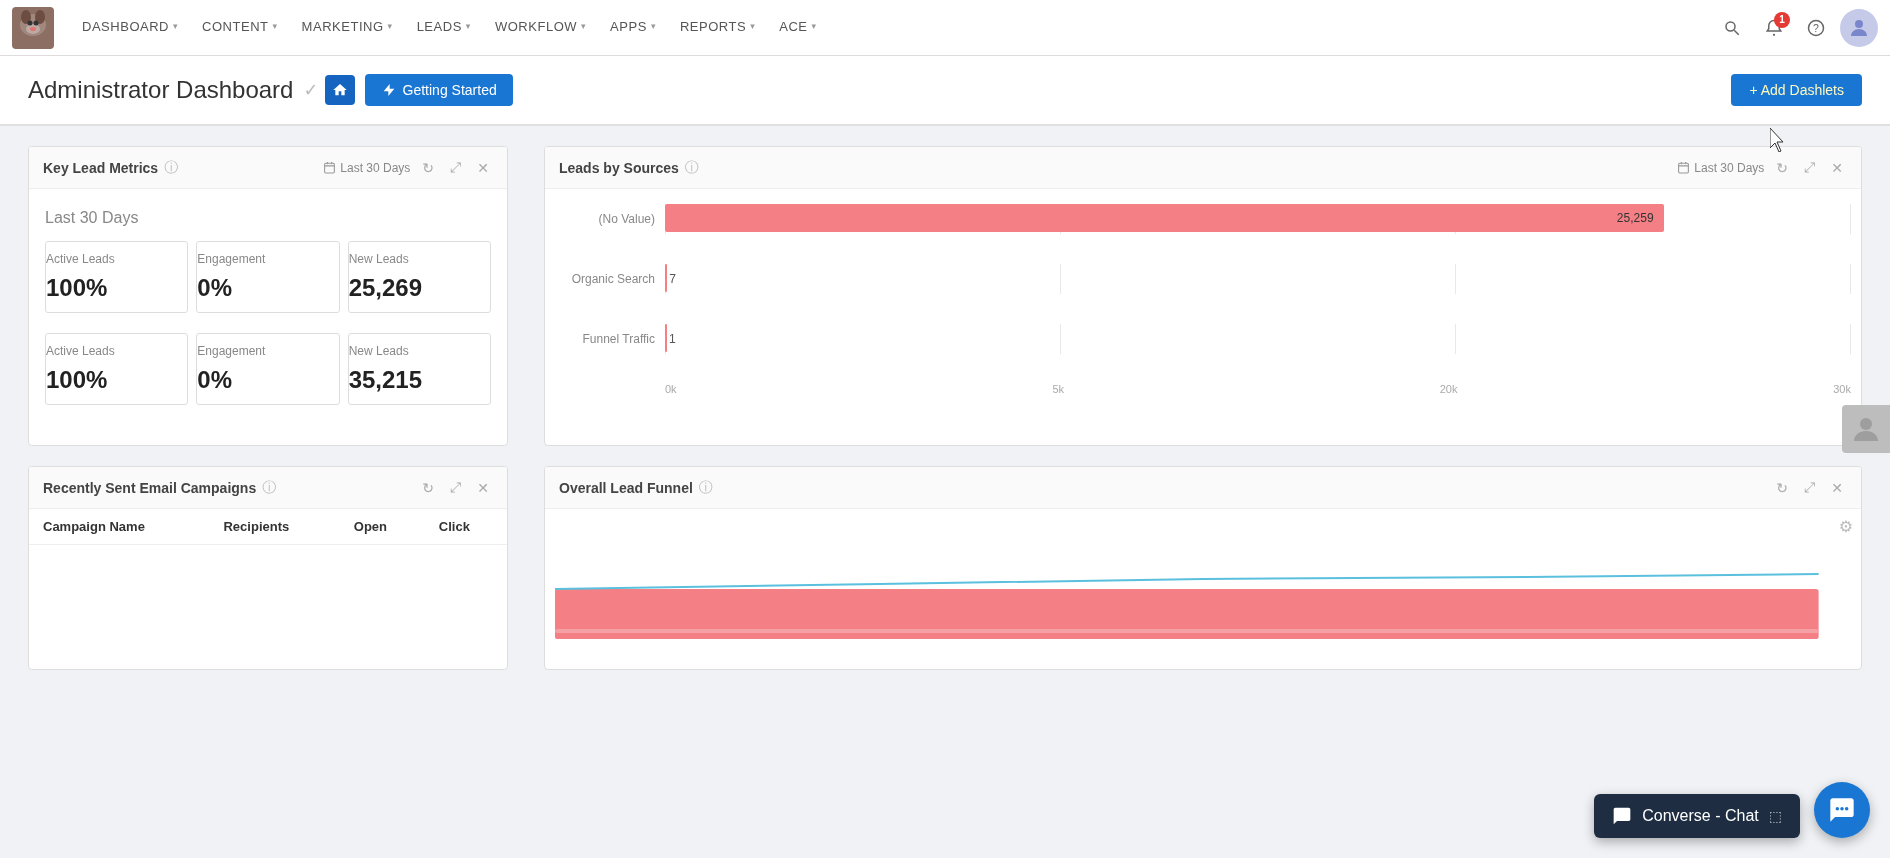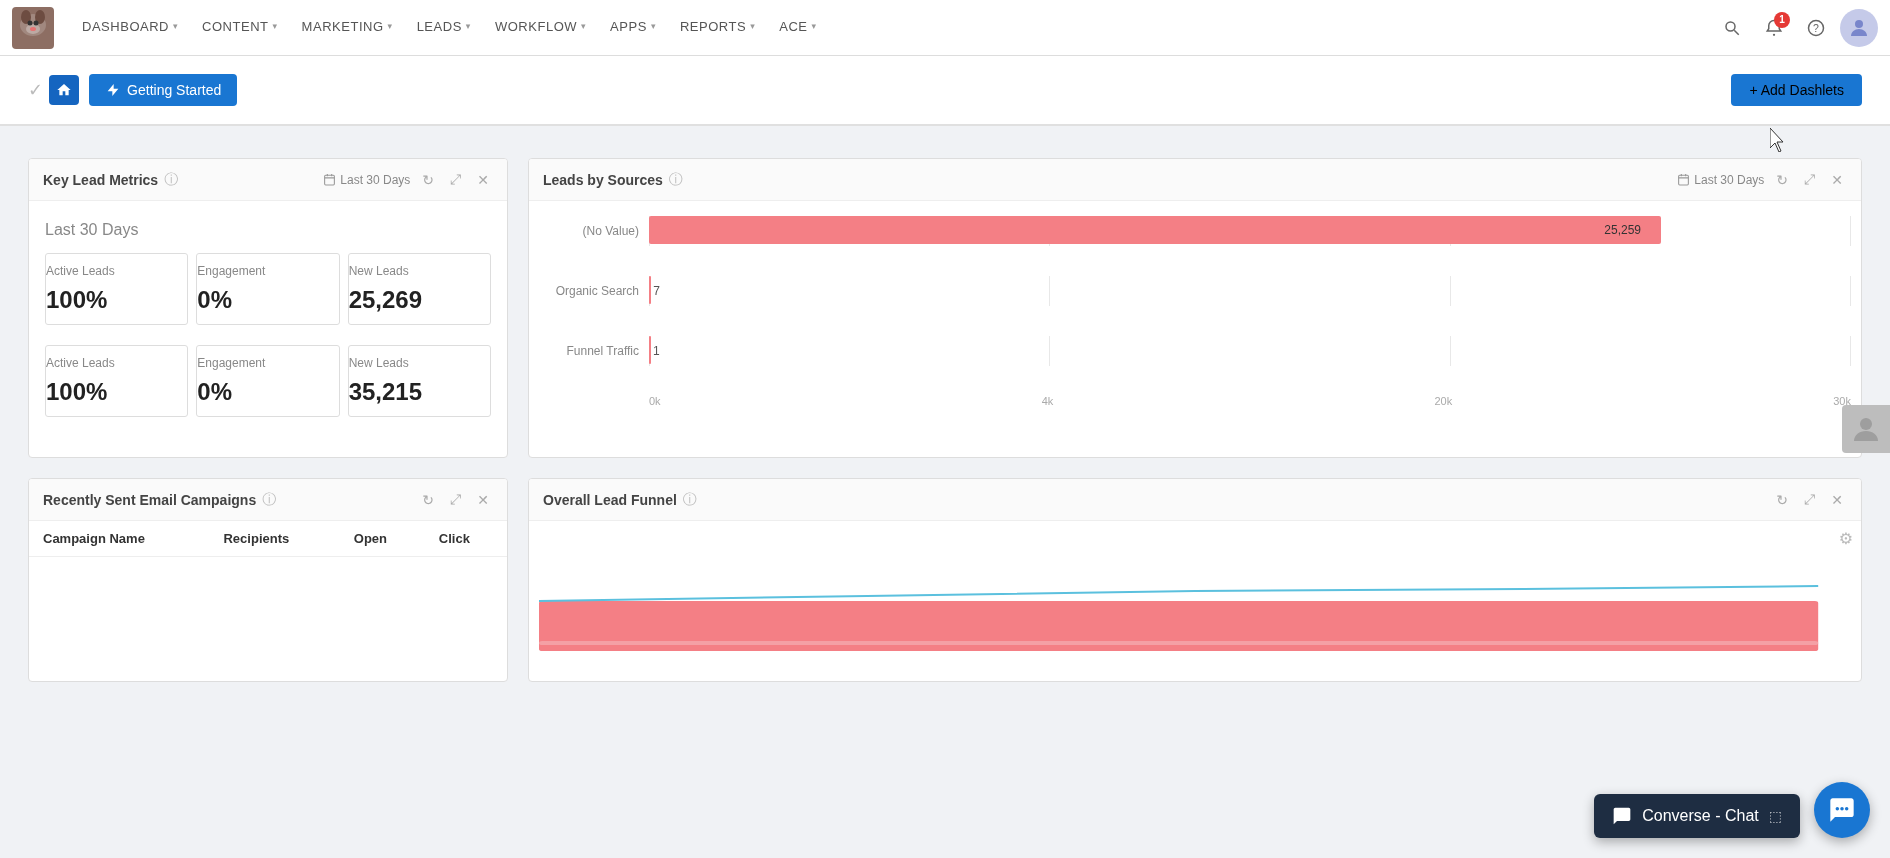--- a/index.html
+++ b/index.html
@@ -53,27 +53,27 @@
     .home-icon-btn {
       width: 30px; height: 30px; background: #1565c0; border-radius: 4px;
       display: flex; align-items: center; justify-content: center; cursor: pointer;
     }
     .home-icon-btn svg { width:16px; height:16px; fill:#fff; }
     .getting-started-btn {
       background: #1976d2; color: #fff; border: none; border-radius: 4px;
       padding: 8px 16px; font-size: 14px; cursor: pointer; display: flex; align-items: center; gap: 6px;
     }
     .add-dashlets-btn {
-      background: #1976d2; color: #000000; border: none; border-radius: 4px;
+      background: #1976d2; color: #fef9c3; border: none; border-radius: 4px;
       padding: 8px 18px; font-size: 14px; cursor: pointer; display: flex; align-items: center; gap: 6px;
     }
 
     
     .main-content { padding: 20px 28px; }
-    .dashlets-row { display: flex; gap: 20px; margin-bottom: 20px; margin-top: 12px; }
+    .dashlets-row { display: flex; gap: 36px; margin-bottom: 20px; }
 
     
     .dashlet {
       background: #fff; border: 1px solid #ddd; border-radius: 4px;
       flex: 1; min-width: 0; overflow: hidden;
     }
     .dashlet-header {
       display: flex; align-items: center; padding: 10px 14px;
       border-bottom: 1px solid #eee; background: #fafafa;
       justify-content: space-between;
@@ -221,20 +221,21 @@
       <svg viewBox="0 0 24 24">
           <circle cx="12" cy="8" r="4" fill="#7986cb"></circle>
           <path d="M4 20c0-4 3.6-7 8-7s8 3 8 7" fill="#7986cb"></path>
         </svg>
     </div>
   </div>
 </nav>
 
 <div class="page-header">
   <div class="page-title-area">
+    <h1 class="page-title">Administrator Dashboard</h1>
     <div class="page-title-icons">
       <span class="check-icon">✓</span>
       <div class="home-icon-btn">
         <svg viewBox="0 0 24 24">
             <path d="M10 20v-6h4v6h5v-8h3L12 3 2 12h3v8z"></path>
           </svg>
       </div>
     </div>
     <button class="getting-started-btn">
       <svg viewBox="0 0 24 24" width="16" height="16" fill="white">
@@ -334,21 +335,21 @@
             <div class="hbar-row">
               <div class="hbar-label">(No Value)</div>
               <div class="hbar-track" style="position: relative;">
                 <div style="position: absolute; inset: 0px; display: flex; justify-content: space-between; pointer-events: none;">
                   <div style="width: 1px; background: rgb(232, 232, 232); height: 100%;"></div>
                   <div style="width: 1px; background: rgb(232, 232, 232); height: 100%;"></div>
                   <div style="width: 1px; background: rgb(232, 232, 232); height: 100%;"></div>
                   <div style="width: 1px; background: rgb(232, 232, 232); height: 100%;"></div>
                 </div>
                 <div class="hbar-fill" style="width: 84.1967%; min-width: 2px; height: 28px; background: rgb(244, 127, 133); border-radius: 2px; position: relative; display: flex; align-items: center;">
-                  <span style="position: absolute; right: 20px; font-size: 12px; color: rgb(51, 51, 51);">25,259</span>
+                  <span style="position: absolute; right: 10px; font-size: 12px; color: rgb(51, 51, 51);">25,259</span>
                 </div>
               </div>
             </div>
             <div class="hbar-row">
               <div class="hbar-label">Organic Search</div>
               <div class="hbar-track" style="position: relative;">
                 <div style="position: absolute; inset: 0px; display: flex; justify-content: space-between; pointer-events: none;">
                   <div style="width: 1px; background: rgb(232, 232, 232); height: 100%;"></div>
                   <div style="width: 1px; background: rgb(232, 232, 232); height: 100%;"></div>
                   <div style="width: 1px; background: rgb(232, 232, 232); height: 100%;"></div>
@@ -367,21 +368,21 @@
                   <div style="width: 1px; background: rgb(232, 232, 232); height: 100%;"></div>
                   <div style="width: 1px; background: rgb(232, 232, 232); height: 100%;"></div>
                 </div>
                 <span style="position: absolute; left: calc(0.00333333% + 4px); font-size: 12px; color: rgb(85, 85, 85); white-space: nowrap; top: 50%; transform: translateY(-50%);">1</span>
                 <div class="hbar-fill" style="width: 0.0033333%; min-width: 2px; height: 28px; background: rgb(244, 127, 133); border-radius: 2px; position: relative; display: flex; align-items: center;"></div>
               </div>
             </div>
           </div>
         <div class="chart-x-axis">
           <span class="x-label">0k</span>
-          <span class="x-label">4k</span>
+          <span class="x-label">5k</span>
           <span class="x-label">20k</span>
           <span class="x-label">30k</span>
         </div>
       </div>
     </div>
 
   </div>
 
   <div class="dashlets-row">
 

